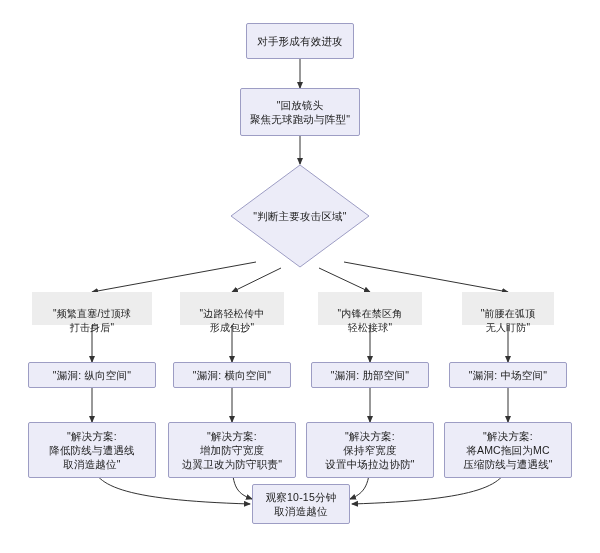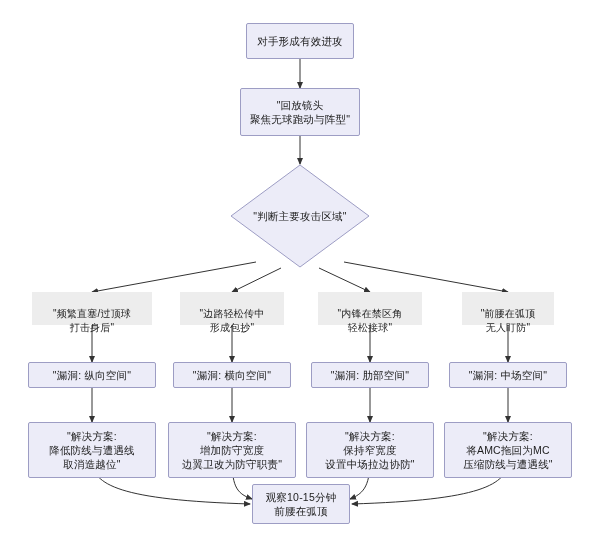--- a/index.html
+++ b/index.html
@@ -179,16 +179,16 @@
 设置中场拉边协防"</span>
   </div>
   <div class="node" style="left:444px; top:422px; width:128px; height:56px;">
     <span>"解决方案:
 将AMC拖回为MC
 压缩防线与遭遇线"</span>
   </div>
 
   <div class="node" style="left:252px; top:484px; width:98px; height:40px;">
     <span>观察10-15分钟
-前腰在弧顶</span>
+取消造越位</span>
   </div>
 
 </div>
 
 </body></html>

